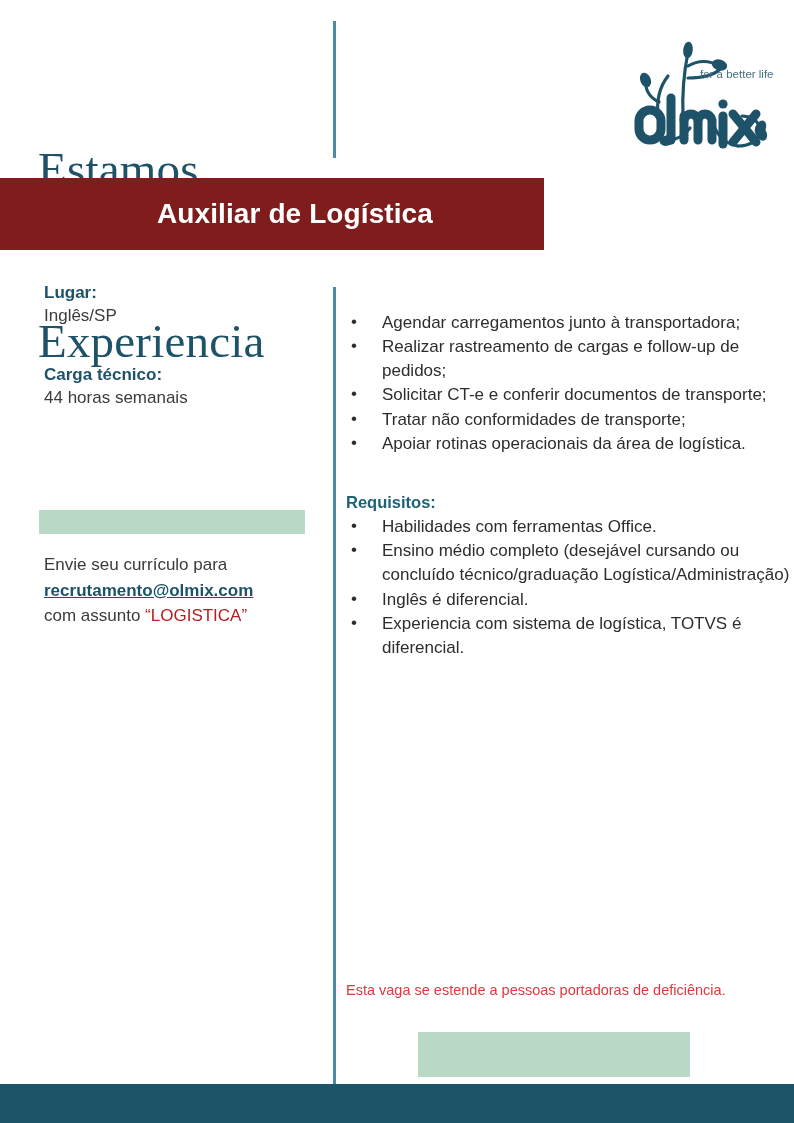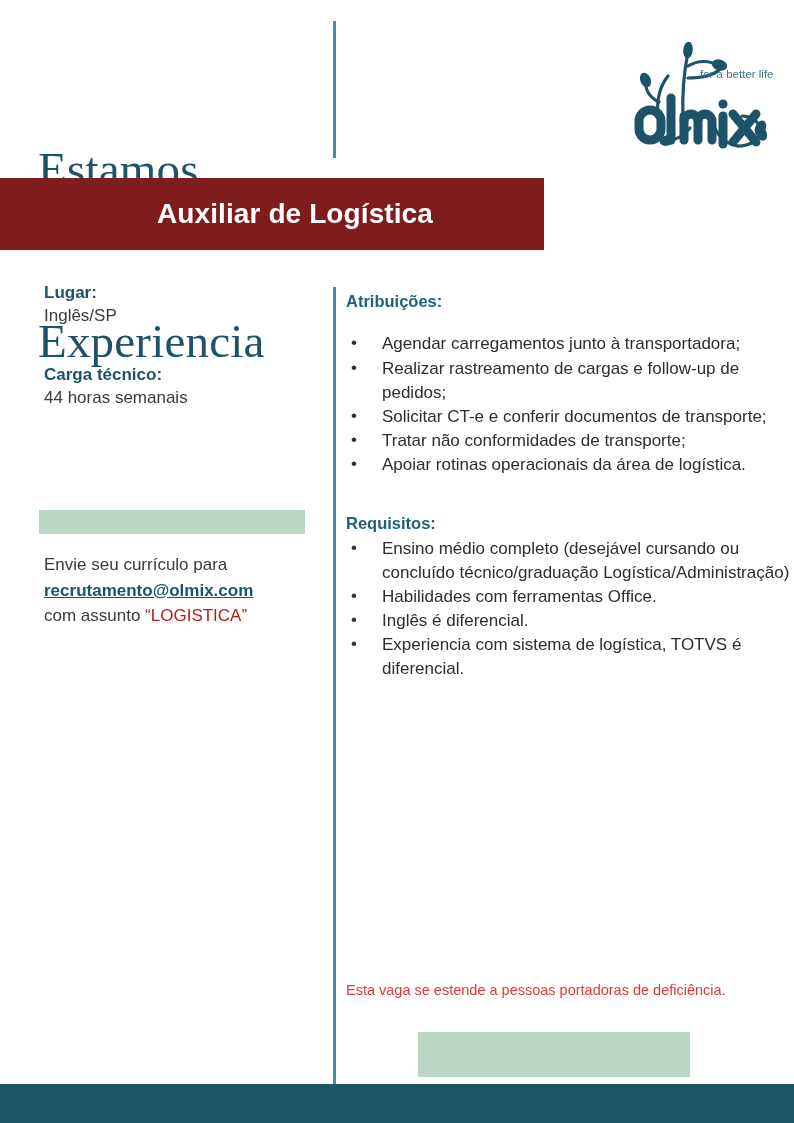--- a/index.html
+++ b/index.html
@@ -306,35 +306,34 @@
 
   <div class="apply-block">
     <span class="apply-line">Envie seu currículo para</span>
     <span class="apply-line apply-email">recrutamento@olmix.com</span>
     <span class="apply-line"><span>com assunto </span><span class="apply-subject">“LOGISTICA”</span></span>
   </div>
 
 
   <div class="right-col">
 
-    <div class="section-heading">Atribuições:</div>
 
     <ul class="bullet-list atrib-list">
       <li>Agendar carregamentos junto à transportadora;</li>
       <li>Realizar rastreamento de cargas e follow-up de pedidos;</li>
       <li>Solicitar CT-e e conferir documentos de transporte;</li>
       <li>Tratar não conformidades de transporte;</li>
       <li>Apoiar rotinas operacionais da área de logística.</li>
     </ul>
 
     <div class="section-heading req-heading">Requisitos:</div>
 
     <ul class="bullet-list req-list">
+      <li>Habilidades com ferramentas Office.</li>
       <li>Ensino  médio completo (desejável cursando ou concluído técnico/graduação Logística/Administração)</li>
-      <li>Habilidades com ferramentas Office.</li>
       <li>Inglês é diferencial.</li>
       <li>Experiencia com sistema de logística, TOTVS é diferencial.</li>
     </ul>
   </div>
 
   <div class="pwd-note">Esta vaga se estende a pessoas portadoras de deficiência.</div>
 
   <div class="green-bar-bottom"></div>
 
   <div class="bottom-bar"></div>

